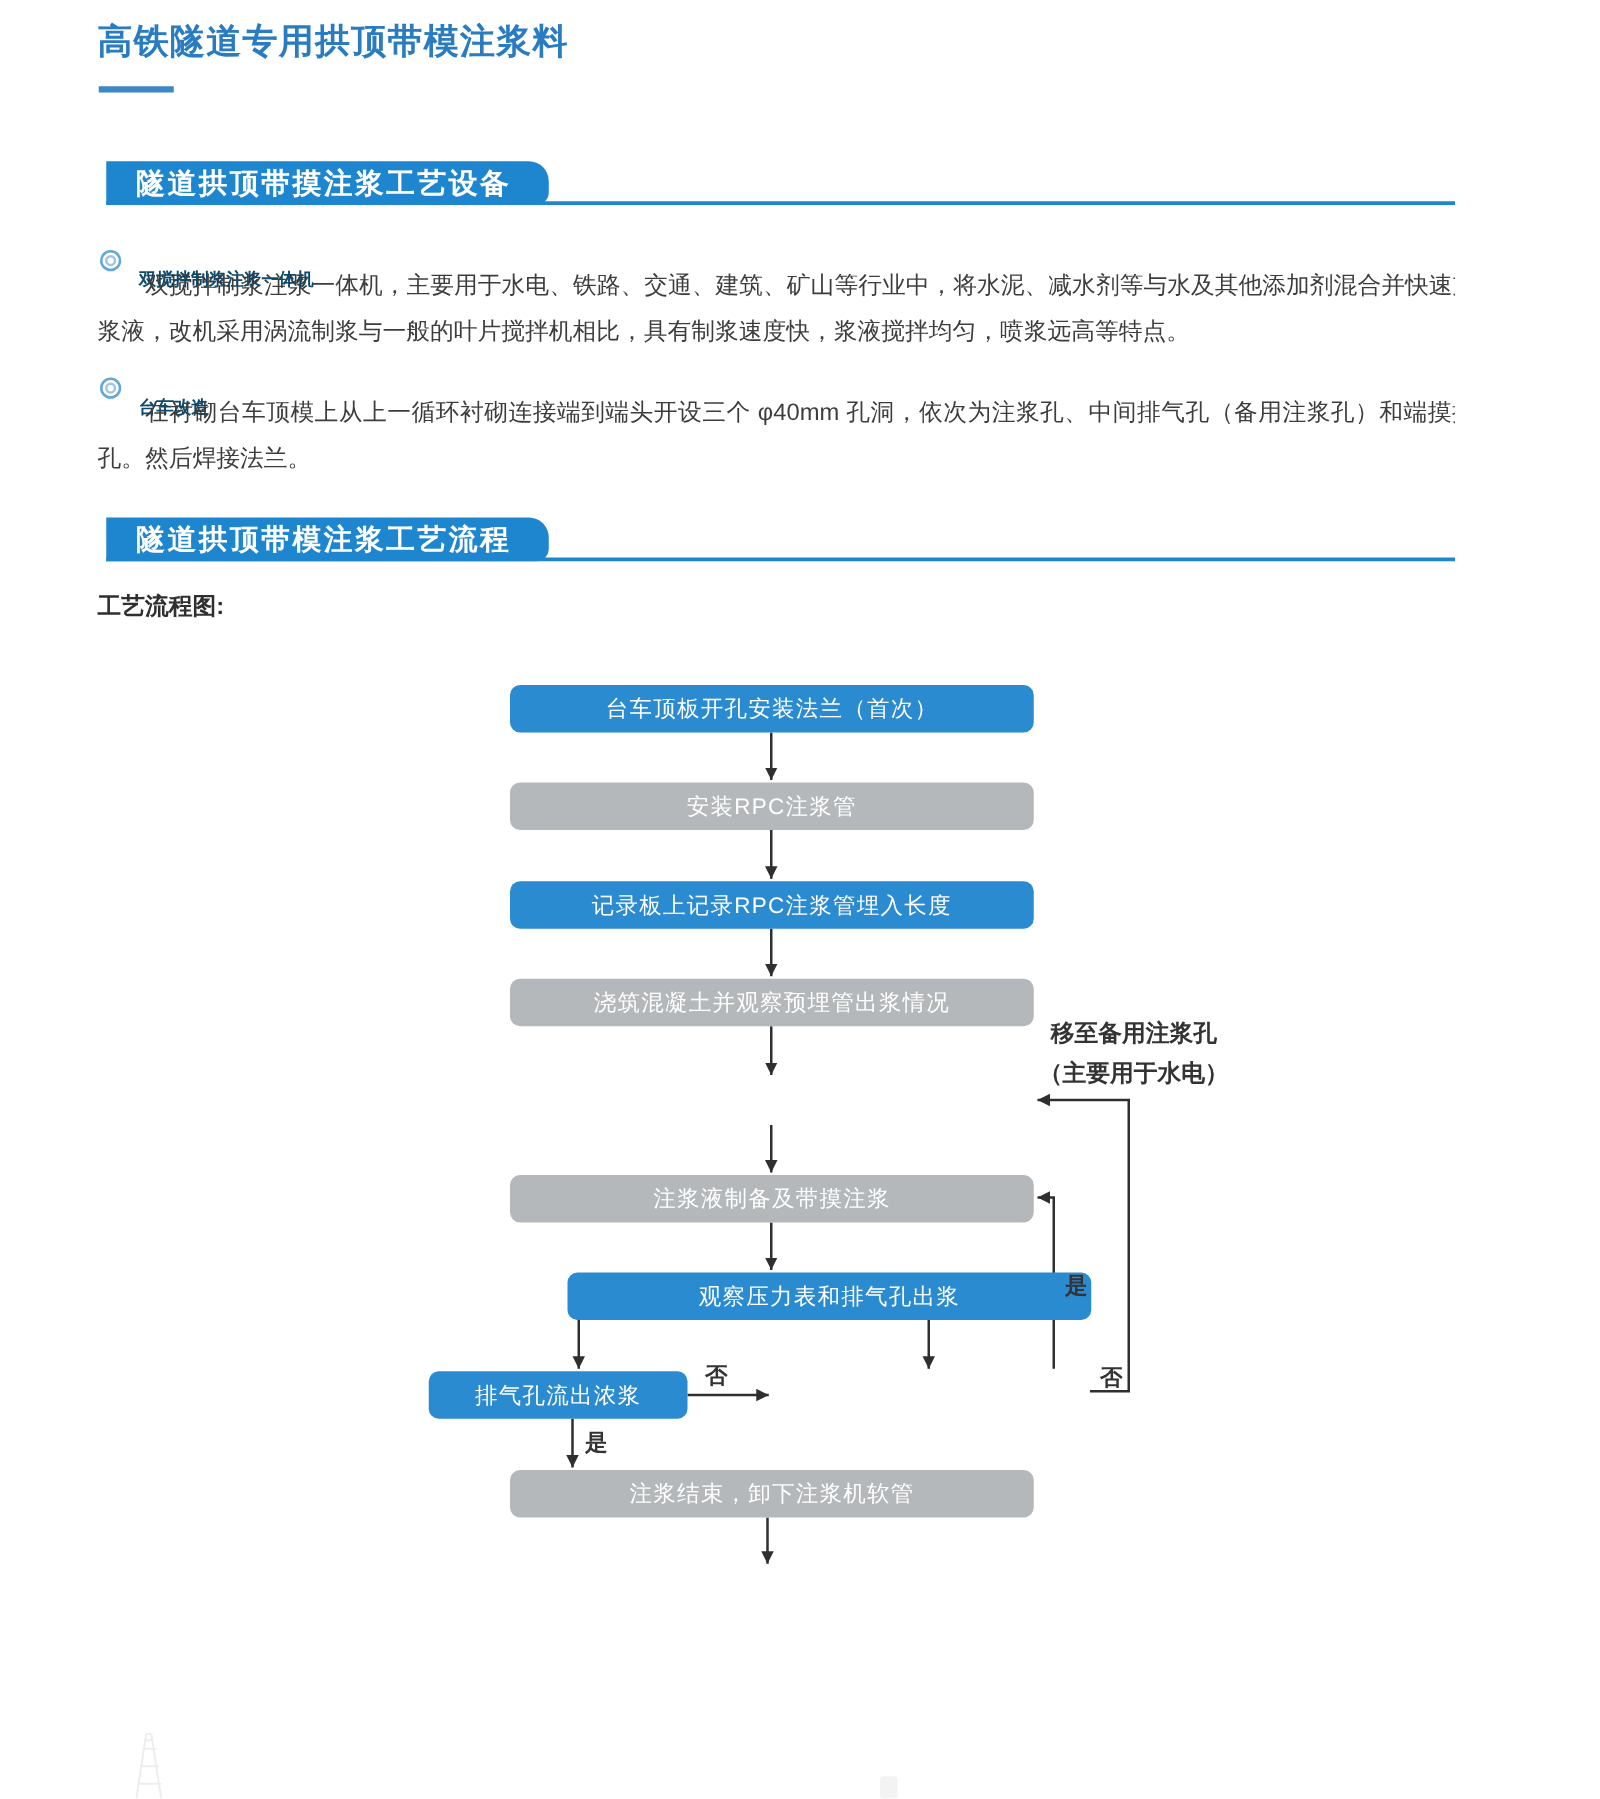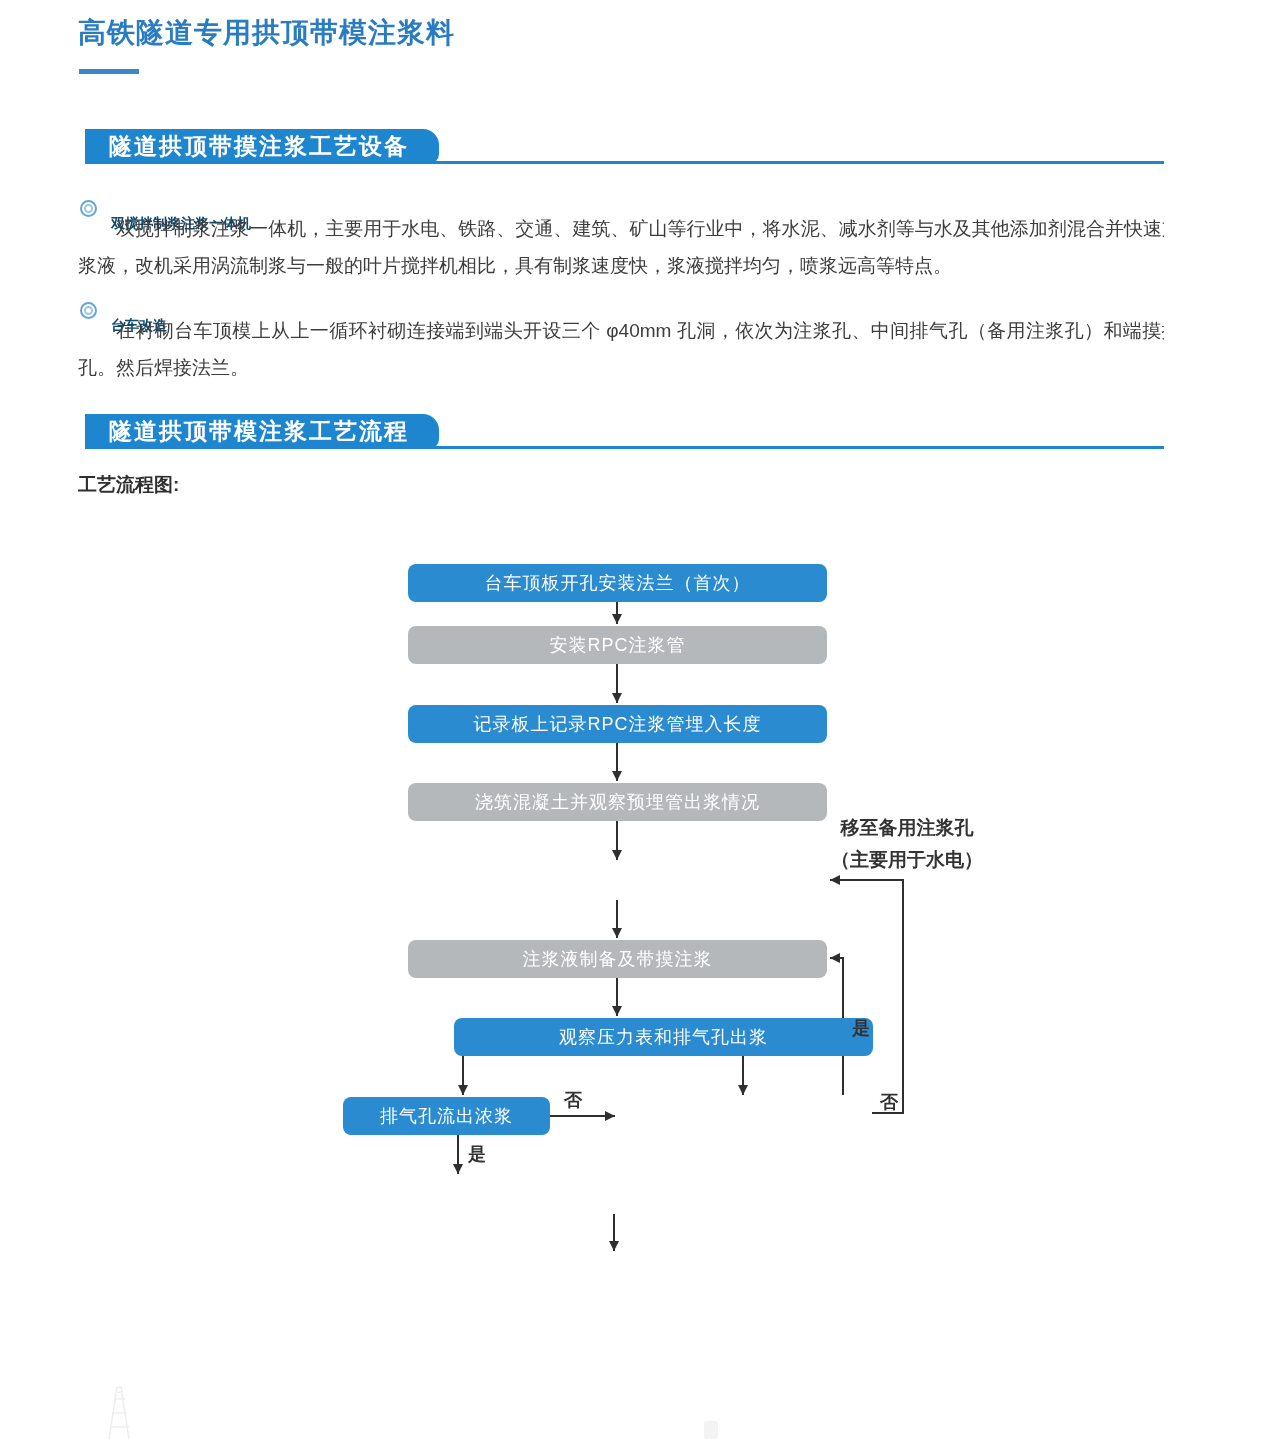--- a/index.html
+++ b/index.html
@@ -187,27 +187,28 @@
         <path d="M463,516 L463,555" marker-end="url(#ah)"></path>
         <path d="M743,516 L743,555" marker-end="url(#ah)"></path>
         <path d="M550,576 L615,576" marker-end="url(#ah)"></path>
         <path d="M458,595 L458,634" marker-end="url(#ah)"></path>
         <path d="M614,674 L614,711" marker-end="url(#ah)"></path>
         <path d="M843,555 L843,418 L830,418" marker-end="url(#ah)"></path>
         <path d="M872,573 L903,573 L903,340 L830,340" marker-end="url(#ah)"></path>
       </g>
     </svg>
 
-    <div class="fbox main blue" style="top: 24px;">台车顶板开孔安装法兰（首次）</div>
+    <div class="fbox main blue" style="top: 8px;">台车顶板开孔安装法兰（首次）</div>
     <div class="fbox main gray" style="top: 86px;">安装RPC注浆管</div>
     <div class="fbox main blue" style="top: 165px;">记录板上记录RPC注浆管埋入长度</div>
     <div class="fbox main gray" style="top: 243px;">浇筑混凝土并观察预埋管出浆情况</div>
     <div class="fbox main gray" style="top: 400px;">注浆液制备及带摸注浆</div>
     <div class="fbox main blue" style="top: 478px; margin-left: 46px;">观察压力表和排气孔出浆</div>
     <div class="fbox blue" style="left: 343px; width: 207px; top: 557px;">排气孔流出浓浆</div>
+    <div class="fbox main gray" style="top: 636px;">注浆结束，卸下注浆机软管</div>
 
     <div class="edge-label" style="left: 564px; top: 548px;">否</div>
     <div class="edge-label" style="left: 468px; top: 602px;">是</div>
     <div class="edge-label" style="left: 852px; top: 476px;">是</div>
     <div class="edge-label" style="left: 880px; top: 550px;">否</div>
 
     <div class="flow-note">
       <div>移至备用注浆孔</div>
       <div>（主要用于水电）</div>
     </div>

